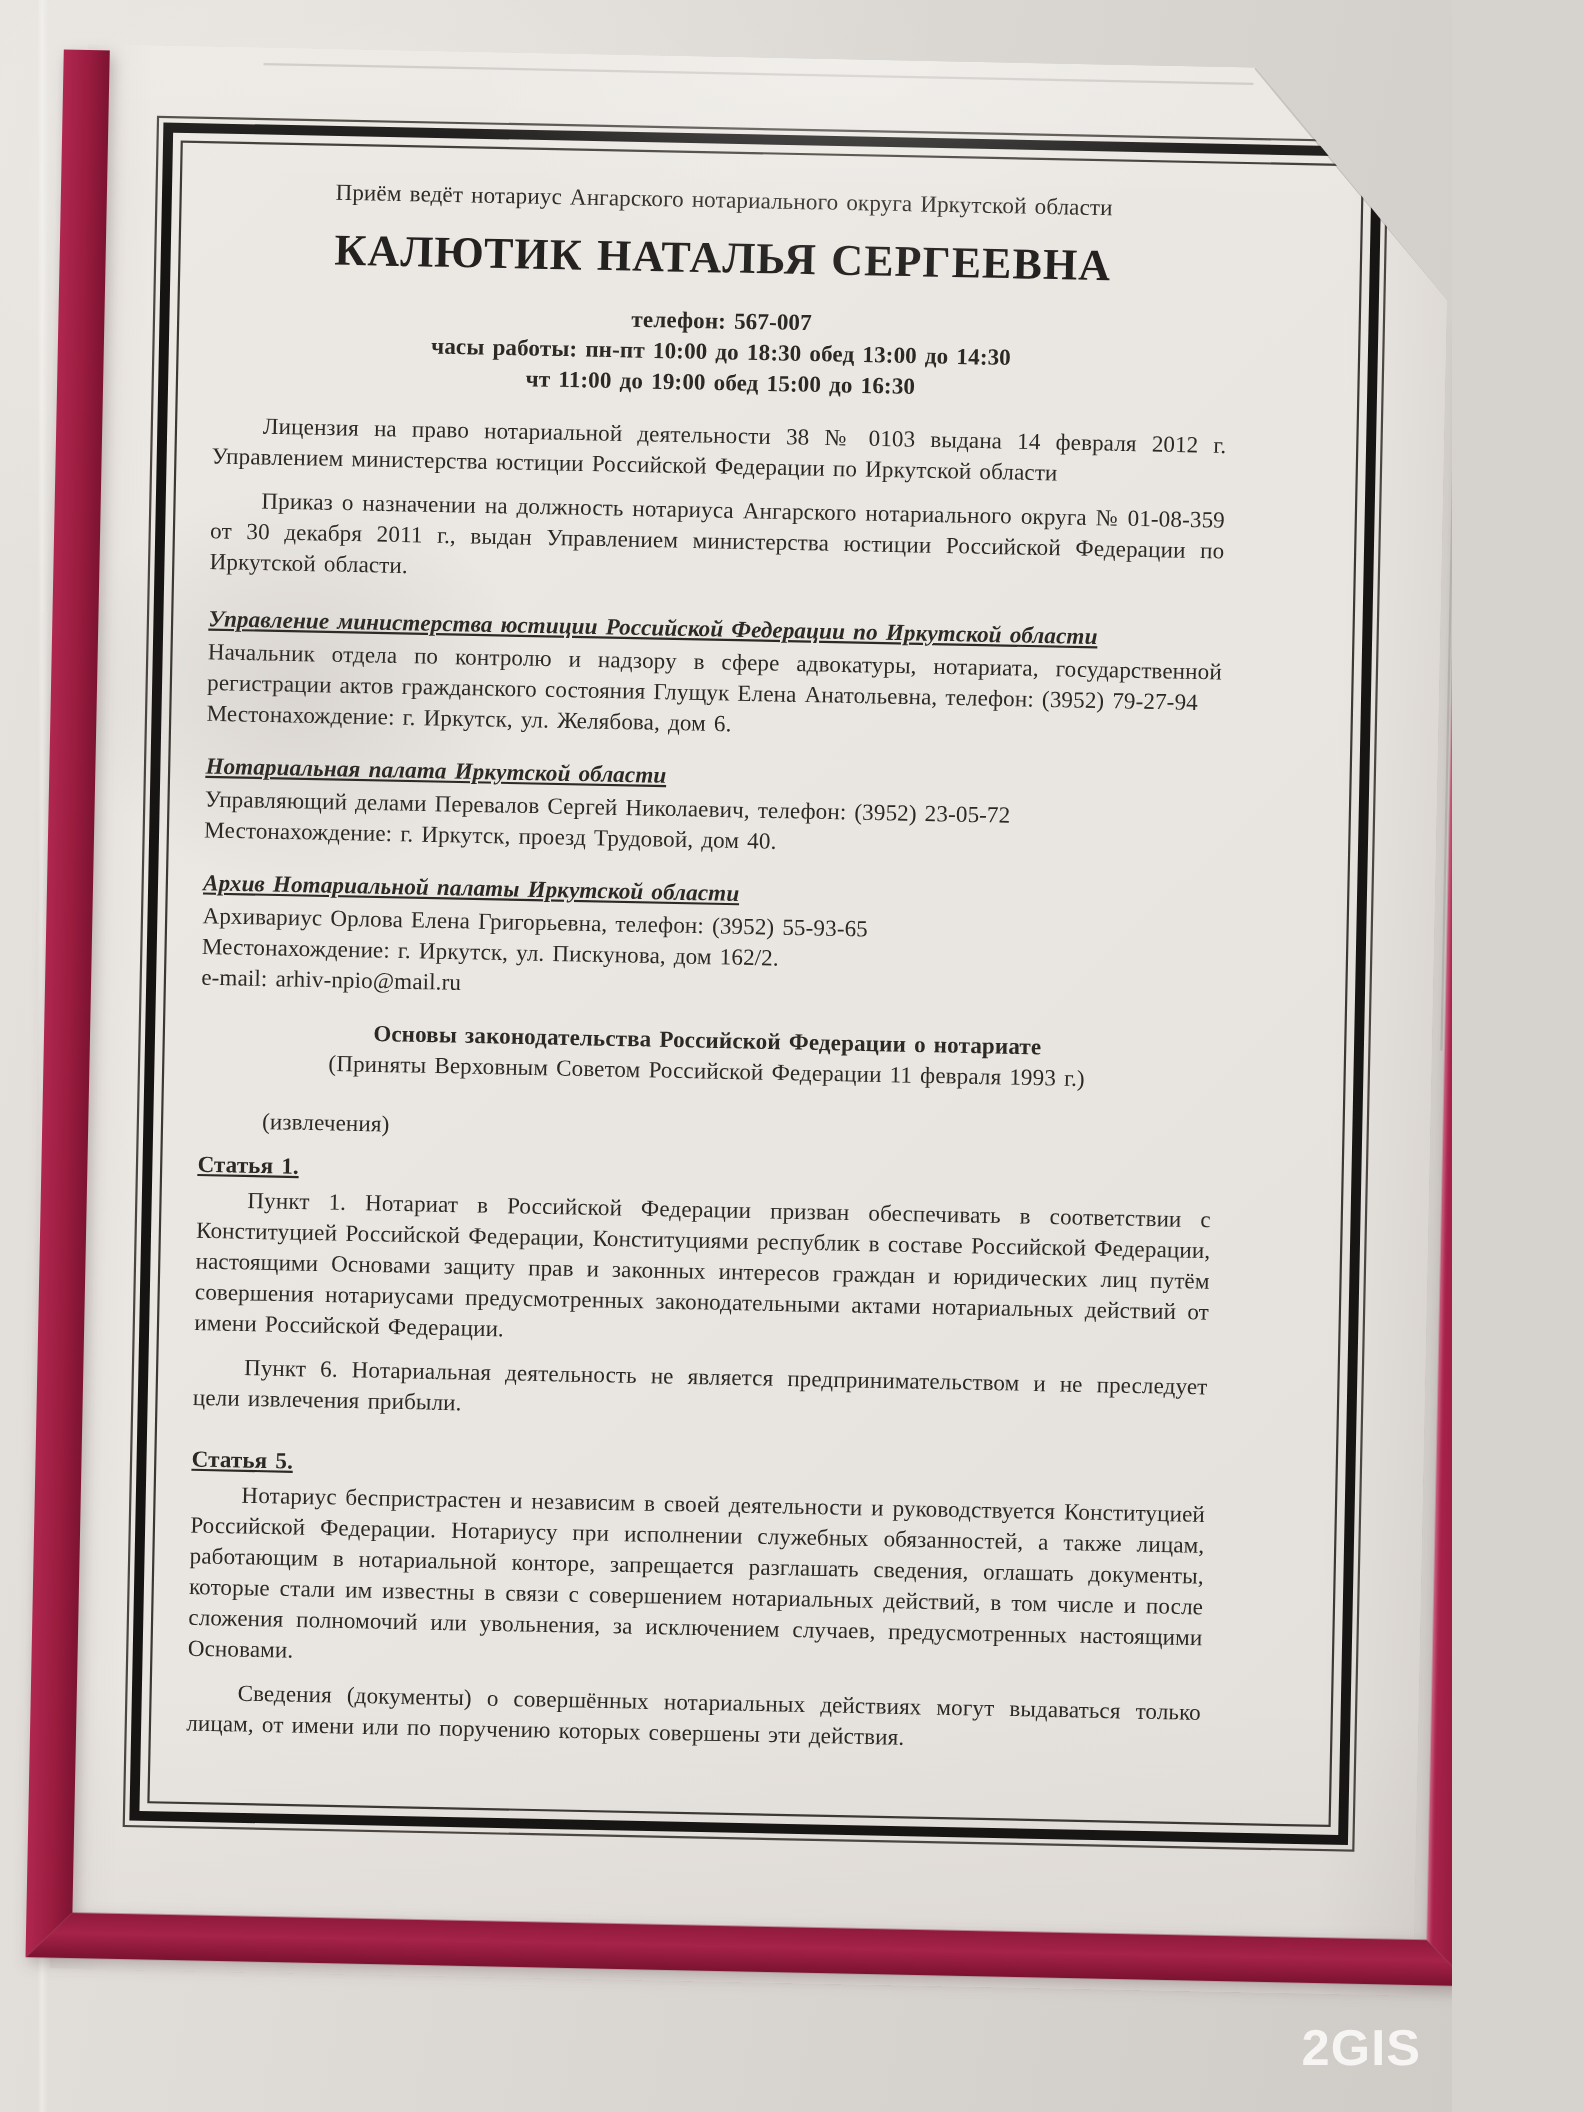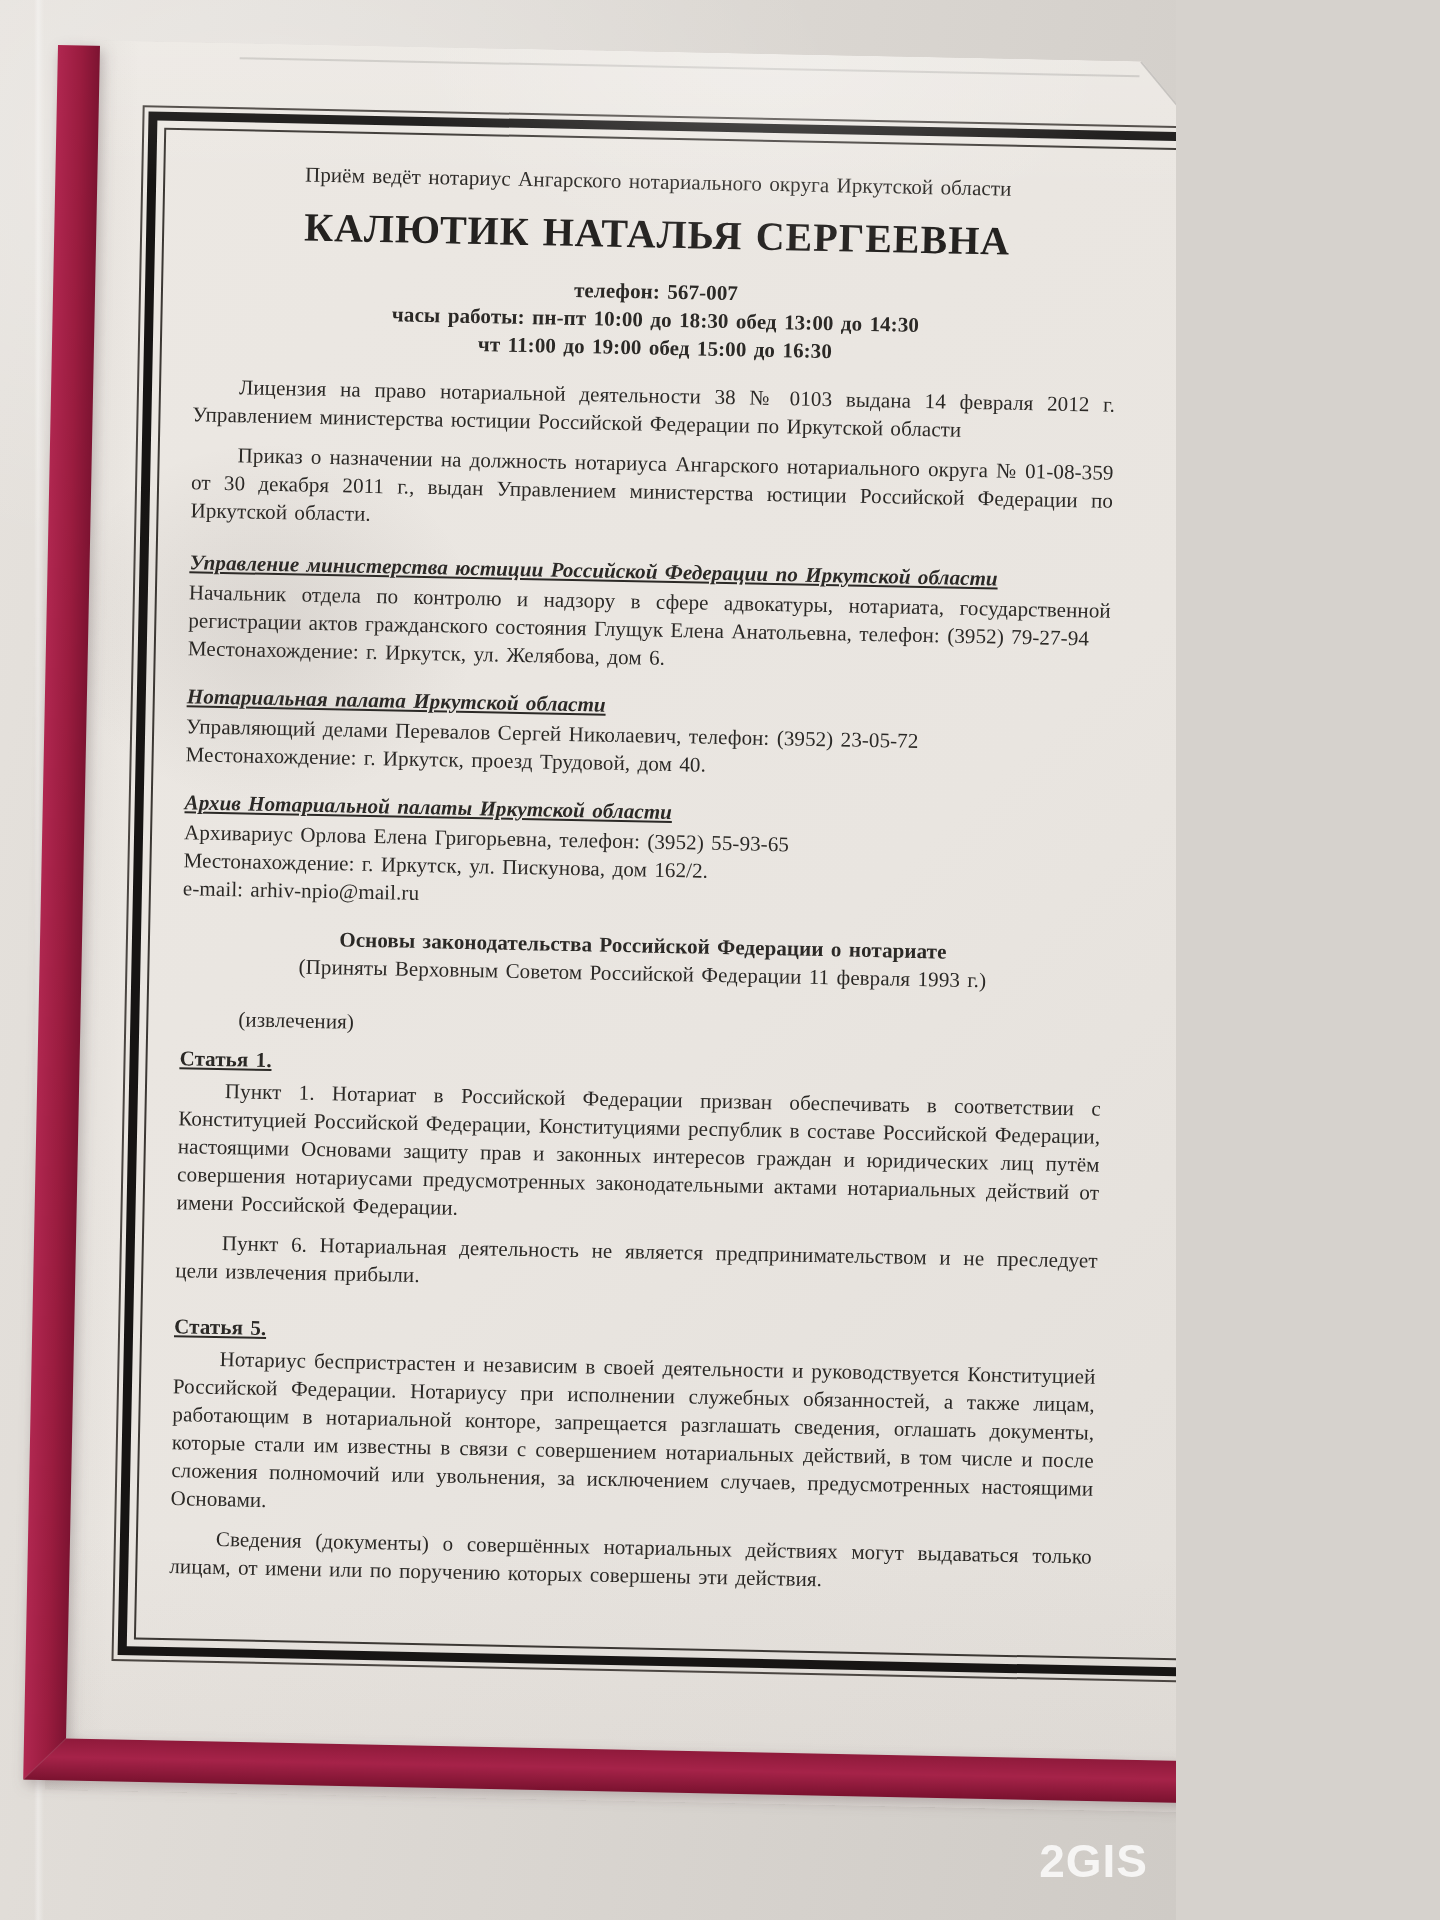--- a/index.html
+++ b/index.html
@@ -1,18 +1,18 @@
 <!DOCTYPE html>
 <html><head>
 <meta charset="utf-8">
 <style>
   * { box-sizing: border-box; margin: 0; padding: 0; }
   html, body { width: 1440px; height: 1920px; background: #d6d2cd; }
   .scene {
-    position: relative; width: 1176px; height: 1920px; overflow: hidden;
+    position: relative; width: 1320px; height: 1920px; overflow: hidden;
     background:
       linear-gradient(to right, transparent 34px, rgba(255,255,255,0.35) 38px, transparent 44px),
       radial-gradient(ellipse 900px 600px at 20% 8%, rgba(255,255,255,0.28), transparent 70%),
       linear-gradient(100deg, #e6e2dd 0%, #dcd8d3 45%, #d5d1cc 75%, #cfcbc6 100%);
     font-family: "Liberation Serif", serif;
   }
 
   
   .frame {
     position: absolute; left: 58px; top: 45px; width: 1315px; height: 1735px;

